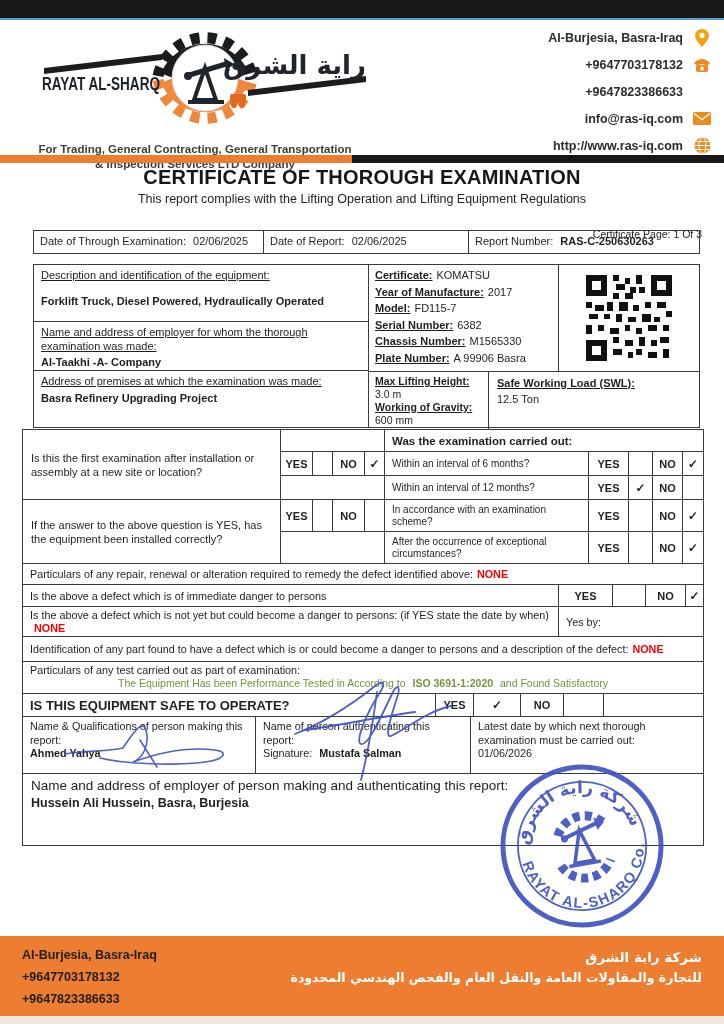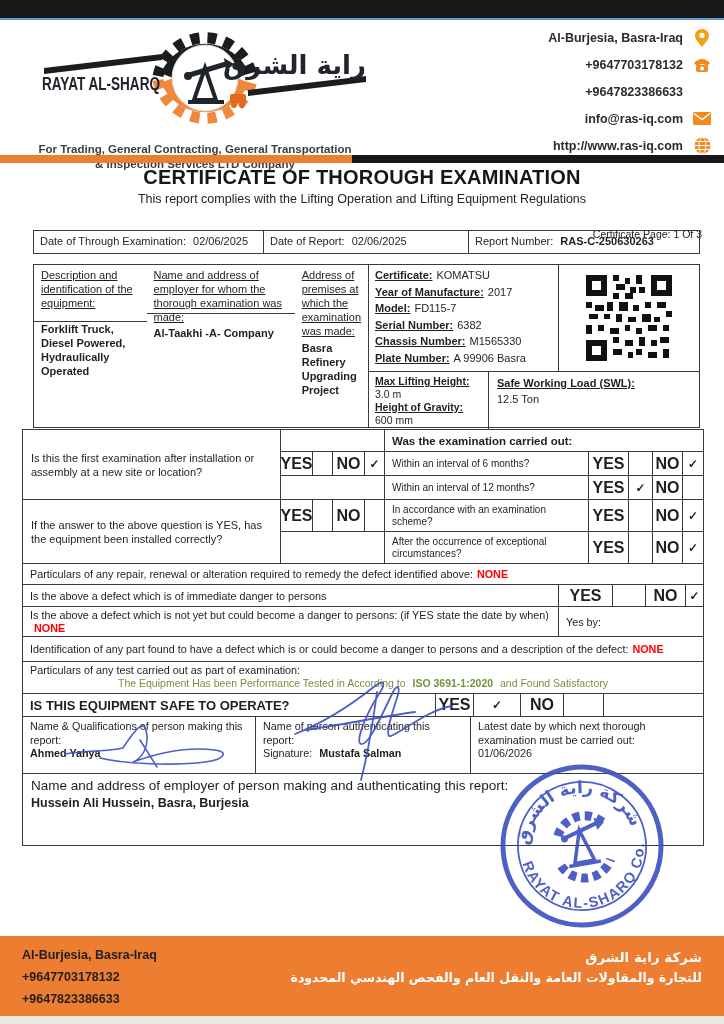--- a/index.html
+++ b/index.html
@@ -32,21 +32,21 @@
   #page-label { position:absolute; right:22px; top:228px; font-size:10.5px; color:#222; }
 
   
   #meta-row { position:absolute; left:33px; top:230px; width:667px; height:24px; display:flex; border:1px solid #3a3a3a; }
   .meta-cell { border-right:1px solid #3a3a3a; font-size:11px; padding:4px 6px 0 6px; white-space:nowrap; }
   .meta-cell:last-child { border-right:none; }
   .w-m1{width:230px;} .w-m2{width:205px;} .w-m3{width:230px;}
 
   
   #equip { position:absolute; left:33px; top:264px; width:667px; height:164px; border:1px solid #3a3a3a; display:flex; }
-  #equip-left { width:337px; border-right:1px solid #3a3a3a; display:flex; flex-direction:row; }
+  #equip-left { width:337px; border-right:1px solid #3a3a3a; display:flex; flex-direction:column; }
   .eq-box { border-bottom:1px solid #3a3a3a; padding:3px 7px; font-size:11px; line-height:14px; }
   .eq-box:last-child { border-bottom:none; flex:1; }
   .lbl-u { text-decoration:underline; }
   .bold { font-weight:bold; }
   #equip-right { width:330px; display:flex; flex-direction:column; }
   #equip-right-top { height:107px; display:flex; border-bottom:1px solid #3a3a3a; }
   #mfr-cell { width:190px; border-right:1px solid #3a3a3a; padding:4px 6px; font-size:11px; }
   .mfr-line { height:16.5px; white-space:nowrap; }
   .mfr-line .lbl-u { font-weight:bold; }
   #qr-cell { width:140px; display:flex; align-items:center; justify-content:center; }
@@ -55,21 +55,21 @@
   #swl-cell { flex:1; padding:3px 8px; font-size:11px; line-height:16px; }
 
   
   #main-table { position:absolute; left:22px; top:429px; width:682px; border:1px solid #3a3a3a; background:#fff; }
   .trow { display:flex; }
   .c { border-right:1px solid #3a3a3a; border-bottom:1px solid #3a3a3a; font-size:10.5px; overflow:hidden; }
   .c.nbr { border-right:none; }
   .c.nbb { border-bottom:none; }
   .vc { display:flex; align-items:center; }
   .hc { justify-content:center; text-align:center; }
-  .yesno { font-weight:bold; font-size:16px; }
+  .yesno { font-weight:bold; font-size:11px; }
   .chk { font-size:12px; font-weight:bold; }
   .qtext { padding:2px 8px; font-size:11px; line-height:14px; }
   .stack { display:flex; flex-direction:column; }
   .red { color:#ff0000; font-weight:bold; }
   .green { color:#76923C; }
   .green.b { font-weight:bold; }
   .gap-l { margin-left:4px; }
   .gap-r { margin-right:4px; }
 
   
@@ -265,21 +265,21 @@
               <rect x="21" y="26" width="3" height="2"></rect>
                 <rect x="26" y="25" width="2" height="3"></rect>
             </g>
           </svg>
         </div>
       </div>
       <div id="equip-right-bot">
         <div id="lift-cell">
           <div class="lbl-u bold">Max Lifting Height:</div>
           <div>3.0 m</div>
-          <div class="lbl-u bold">Height of Gravity:</div>
+          <div class="lbl-u bold">Working of Gravity:</div>
           <div>600 mm</div>
         </div>
         <div id="swl-cell">
           <div class="lbl-u bold">Safe Working Load (SWL):</div>
           <div>12.5 Ton</div>
         </div>
       </div>
     </div>
   </div>
 

